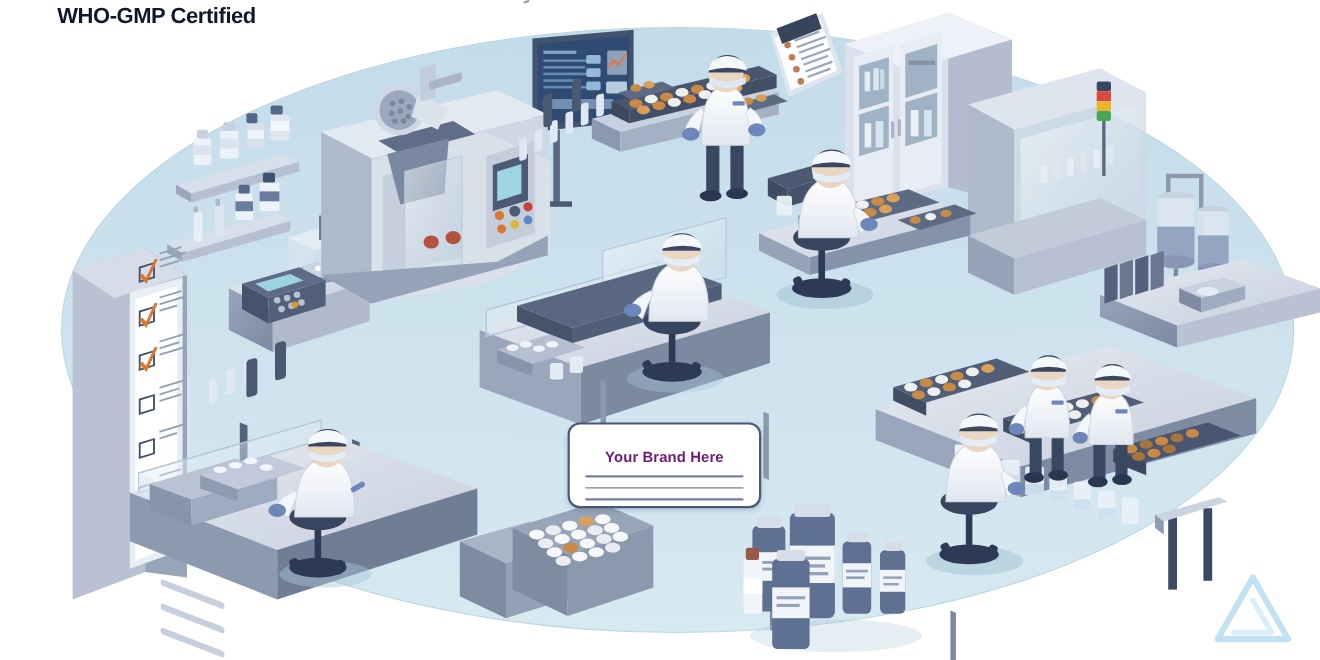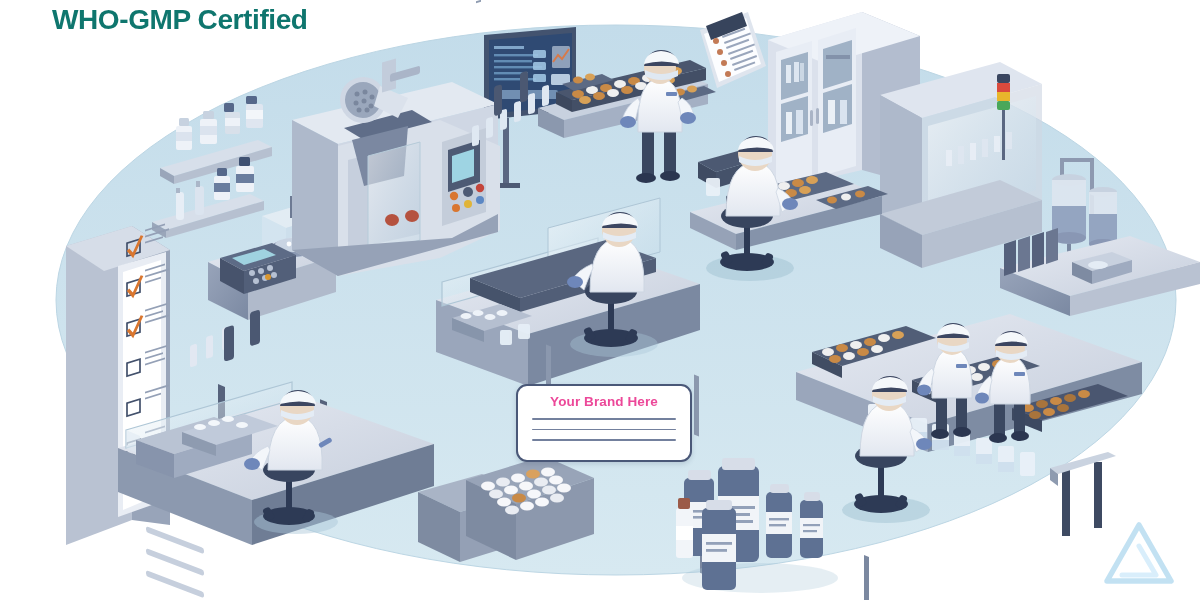--- a/index.html
+++ b/index.html
@@ -7,38 +7,38 @@
   body {
     font-family: "Liberation Sans", sans-serif;
     background:#ffffff;
     position:relative;
   }
   #scene { position:absolute; inset:0; width:1200px; height:600px; }
 
   
   #page-title {
     position:absolute; left:52px; top:4px;
-    font-size:28px; font-weight:bold;
-    color:#0f766e; letter-spacing:-0.4px;
+    font-size:20px; font-weight:bold;
+    color:#0f172a; letter-spacing:-0.4px;
     white-space:nowrap; z-index:60;
   }
 
   
   #brand-card {
     position:absolute; left:516px; top:384px;
     width:176px; height:78px;
     background:#ffffff;
     border:2.5px solid #4a5878;
     border-radius:11px;
     z-index:55;
     box-shadow:0 2px 5px rgba(40,55,90,.16);
   }
   #brand-card .bt {
     text-align:center; font-size:13.5px; font-weight:bold;
-    color:#ec4899; margin-top:8px; letter-spacing:.1px;
+    color:#701a75; margin-top:22px; letter-spacing:.1px;
   }
   #brand-card .bl {
     height:1.6px; background:#5b6a8c; opacity:.85;
     margin:9px 14px 0 14px; border-radius:1px;
   }
 
   
   #wm { position:absolute; right:24px; bottom:14px; z-index:58; opacity:.95; }
 
   svg.layer { position:absolute; left:0; top:0; }

